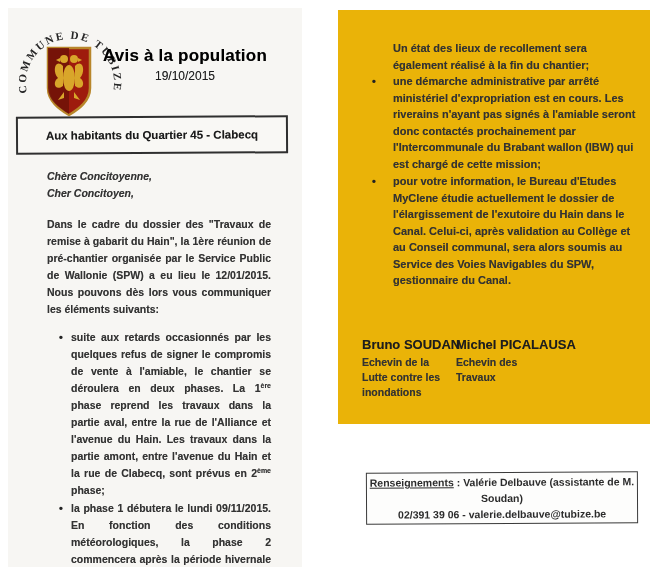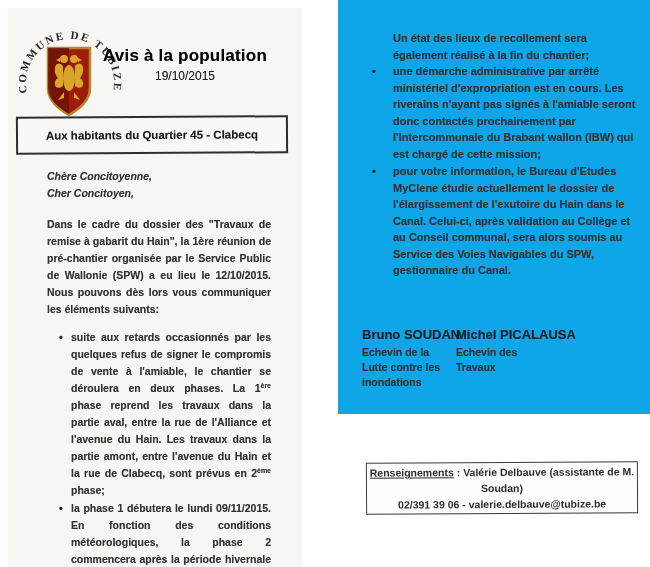--- a/index.html
+++ b/index.html
@@ -40,22 +40,22 @@
   ul.bullets li{
     position:relative;padding-left:12px;text-align:justify;margin-bottom:1px;
   }
   ul.bullets li::before{
     content:"\2022";position:absolute;left:0;top:0;font-size:11px;color:#222;
   }
   sup.scan-sup{font-size:7px;line-height:0;vertical-align:super;}
 
   
   .page-right{
-    position:absolute;left:338px;top:0;width:312px;height:414px;
-    background:#0ea5e9;
+    position:absolute;left:338px;top:10px;width:312px;height:414px;
+    background:#eab308;
   }
   .right-col{
     position:absolute;left:24px;top:30px;width:275px;
     font-size:11px;line-height:16.5px;font-weight:600;color:#333;
   }
   .hang-cont{margin-left:31px;}
   ul.bullets-r{list-style:none;margin:0;padding:0 0 0 31px;}
   ul.bullets-r li{position:relative;margin-bottom:1px;}
   ul.bullets-r li::before{
     content:"\2022";position:absolute;left:-21px;top:0;font-size:11px;color:#222;
@@ -119,21 +119,21 @@
     <div class="banner-box">
       <span class="banner-text scan-text">Aux habitants du Quartier 45 - Clabecq</span>
     </div>
 
     <div class="left-col scan-text">
       <div class="salutation">
         <div>Chère Concitoyenne,</div>
         <div>Cher Concitoyen,</div>
       </div>
 
-      <div class="intro">Dans le cadre du dossier des "Travaux de remise à gabarit du Hain", la 1ère réunion de pré-chantier organisée par le Service Public de Wallonie (SPW) a eu lieu le 12/10/2015. Nous pouvons dès lors vous communiquer les éléments suivants:</div>
+      <div class="intro">Dans le cadre du dossier des "Travaux de remise à gabarit du Hain", la 1ère réunion de pré-chantier organisée par le Service Public de Wallonie (SPW) a eu lieu le 12/01/2015. Nous pouvons dès lors vous communiquer les éléments suivants:</div>
 
       <ul class="bullets">
         <li>
           <span>suite aux retards occasionnés par les quelques refus de signer le compromis de vente à l'amiable, le chantier se déroulera en deux phases. La 1</span><sup class="scan-sup">ère</sup><span> phase reprend les travaux dans la partie aval, entre la rue de l'Alliance et l'avenue du Hain. Les travaux dans la partie amont, entre l'avenue du Hain et la rue de Clabecq, sont prévus en 2</span><sup class="scan-sup">ème</sup><span> phase;</span>
         </li>
         <li>la phase 1 débutera le lundi 09/11/2015. En fonction des conditions météorologiques, la phase 2 commencera après la période hivernale et lorsque le niveau des eaux permettra de travailler en toute sécurité, soit au printemps 2016;</li>
 
       </ul>
     </div>
   </div>

